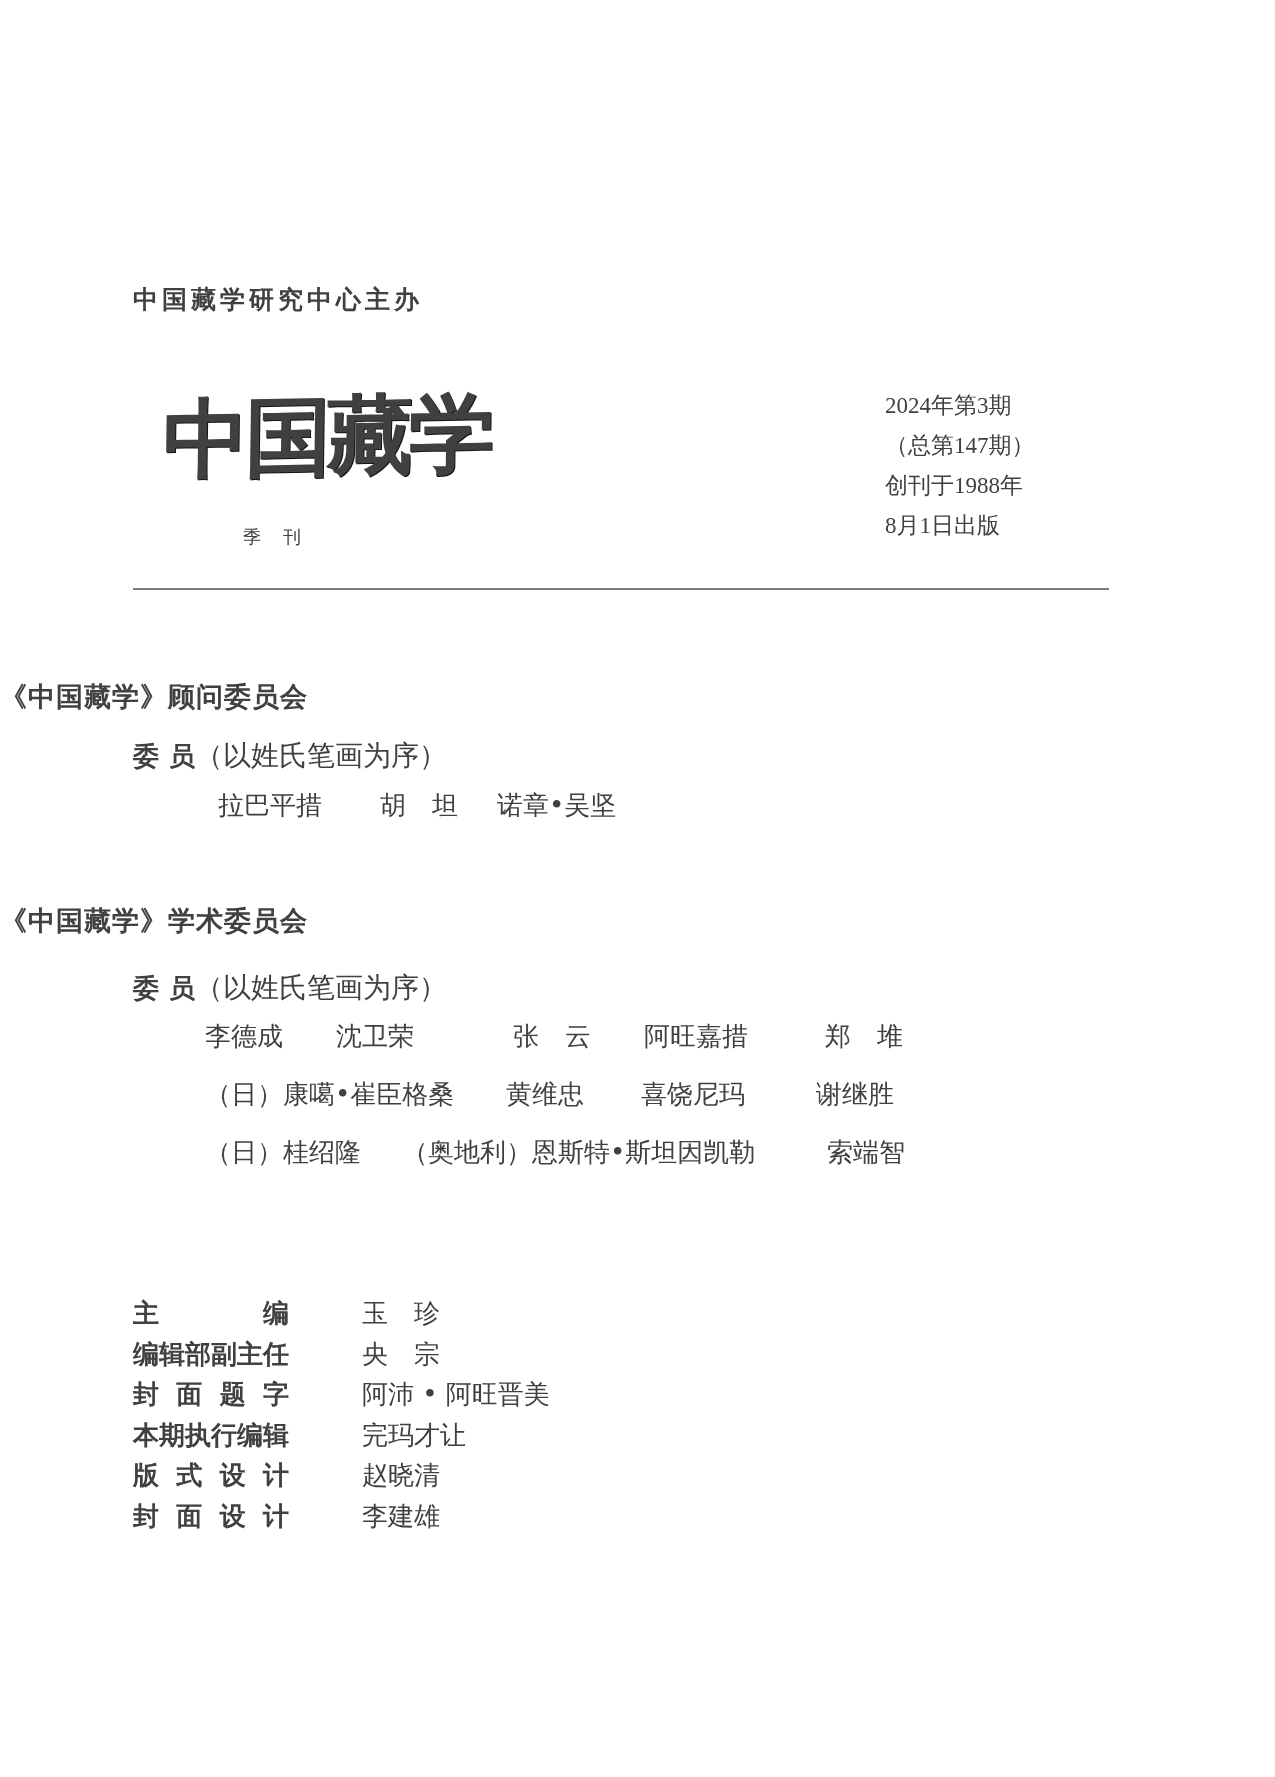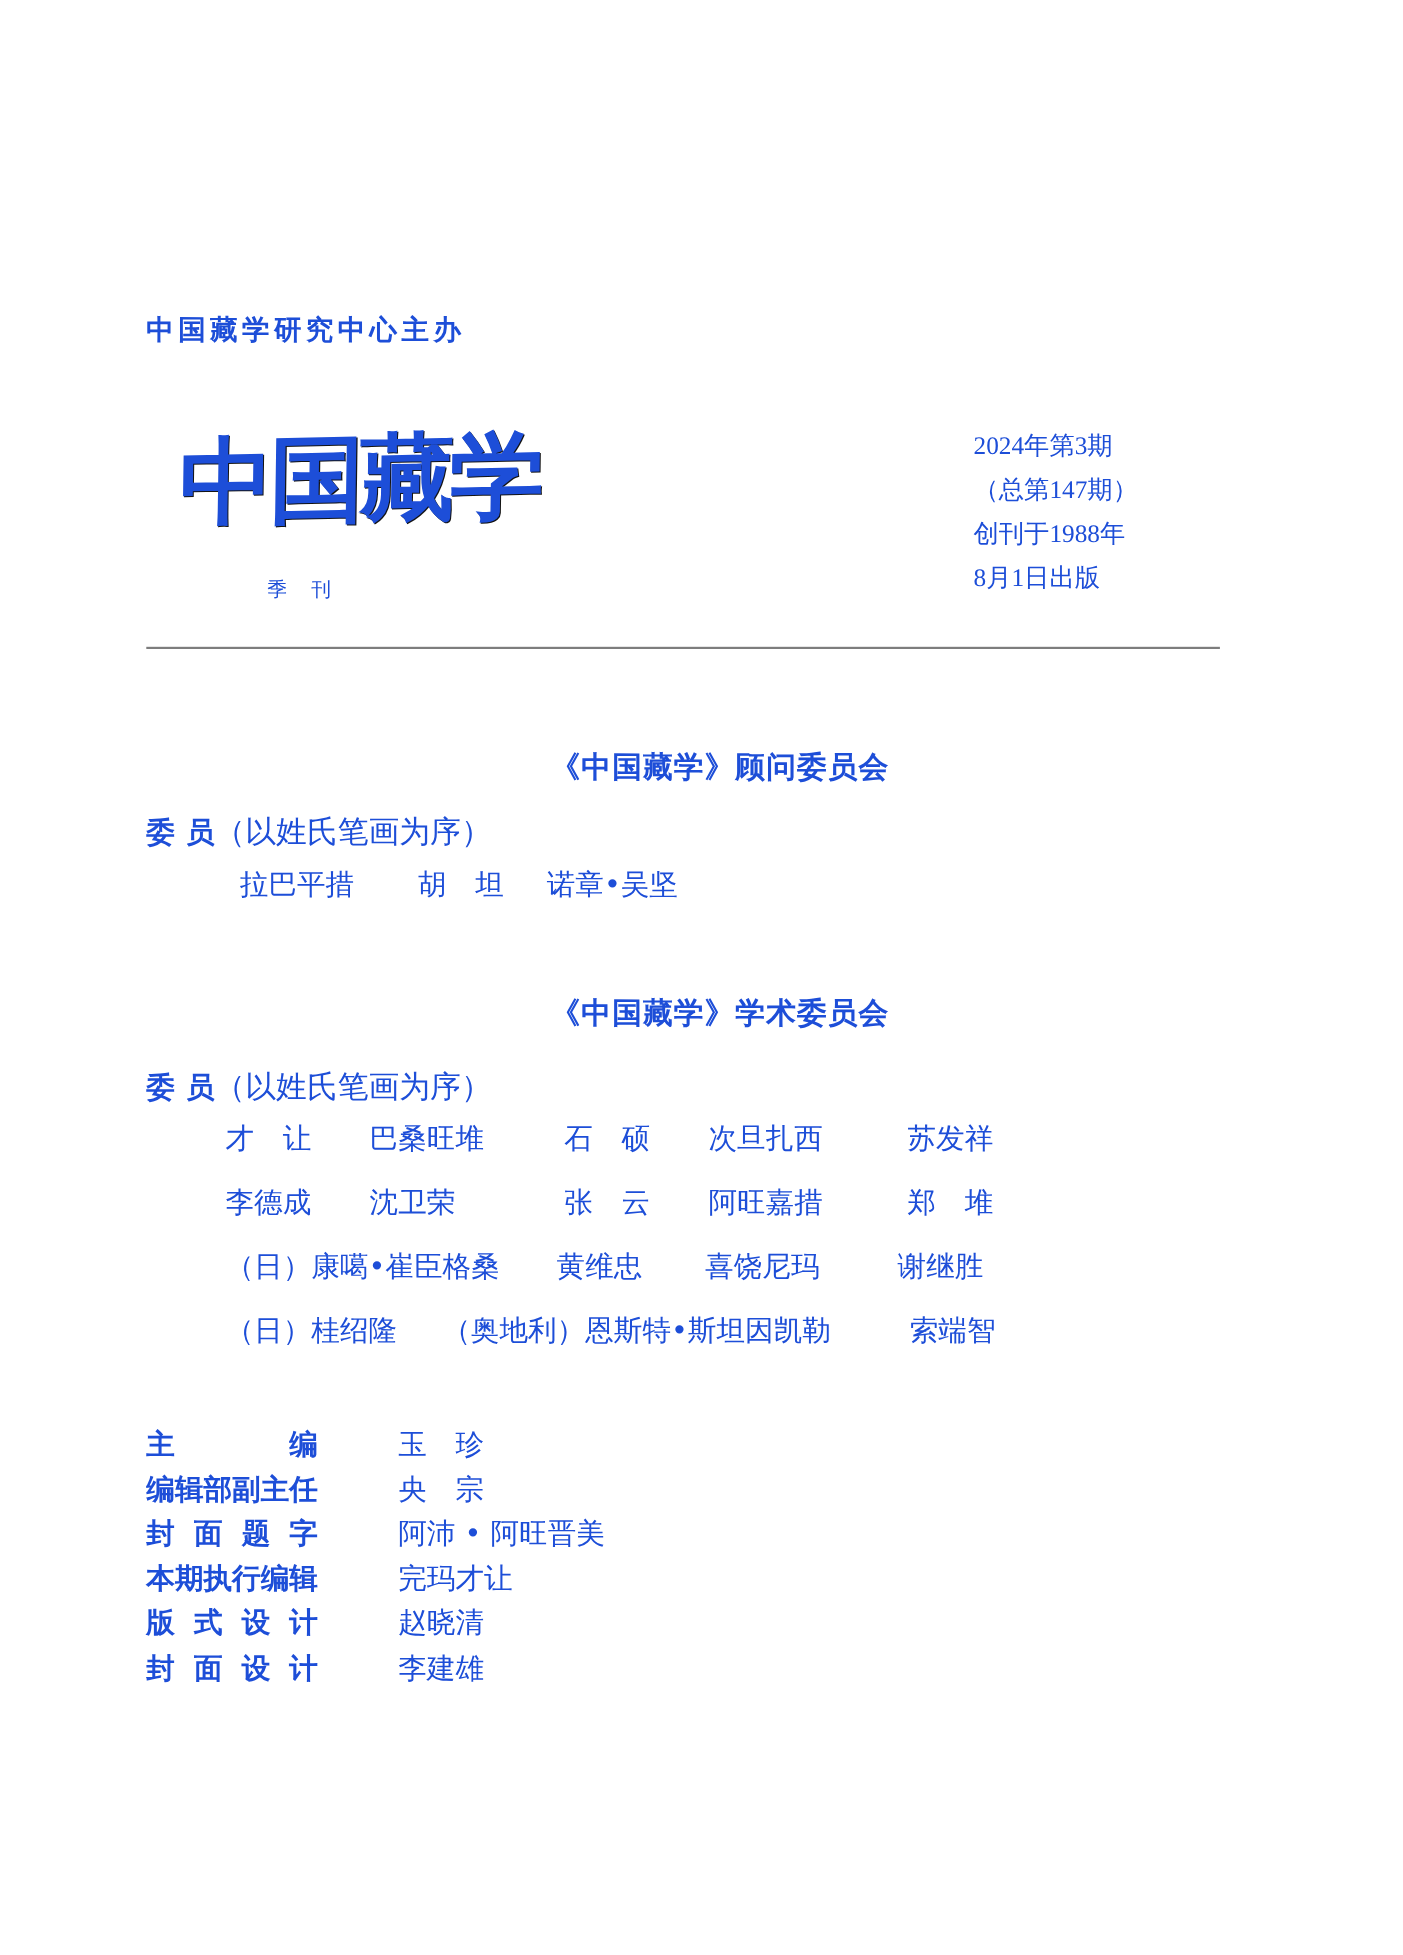--- a/index.html
+++ b/index.html
@@ -1,21 +1,21 @@
 <!DOCTYPE html>
 <html><head>
 <meta charset="utf-8">
 <style>
   html,body{margin:0;padding:0;background:#e9e9e9;}
   .page{
     position:relative;
     width:1275px;height:1777px;
     margin:0 auto;
     background:#ffffff;
-    color:#1d4ed8;
+    color:#404040;
     font-family:"DejaVu Serif","Liberation Serif",serif;
     overflow:hidden;
   }
   .serif{font-family:"DejaVu Serif","Liberation Serif",serif;}
 
   
   .publisher{
     position:absolute;left:133px;top:286px;
     font-size:25px;font-weight:bold;letter-spacing:4px;line-height:28px;
   }
@@ -41,25 +41,24 @@
   }
 
   
   .rule{
     position:absolute;left:133px;top:588px;
     width:976px;height:2px;background:#7d7d7d;
   }
 
   
   .section-heading{
-    position:absolute;left:0;width:1213px;text-align:center;
+    position:absolute;left:0;width:1213px;text-align:left;
     font-size:27px;line-height:30px;
     font-family:"Liberation Sans","DejaVu Sans",sans-serif;font-weight:bold;
     letter-spacing:1px;
-    padding-left:48px;
   }
   .heading-advisory{top:682px;}
   .heading-academic{top:906px;}
 
   
   .member-label-row{
     position:absolute;left:133px;display:flex;align-items:baseline;
   }
   .label-advisory{top:740px;}
   .label-academic{top:972px;}
@@ -136,27 +135,20 @@
 
   <div class="section-heading heading-academic">《中国藏学》学术委员会</div>
 
   <div class="member-label-row label-academic">
     <div class="member-label">委员</div>
     <div class="order-note serif">（以姓氏笔画为序）</div>
   </div>
 
   <div class="academic-rows">
     <div class="acad-row">
-      <span class="w131">才　让</span>
-      <span class="w177">巴桑旺堆</span>
-      <span class="w131b">石　硕</span>
-      <span class="w181">次旦扎西</span>
-      <span>苏发祥</span>
-    </div>
-    <div class="acad-row">
       <span class="w131">李德成</span>
       <span class="w177">沈卫荣</span>
       <span class="w131b">张　云</span>
       <span class="w181">阿旺嘉措</span>
       <span>郑　堆</span>
     </div>
     <div class="acad-row">
       <span class="w301">（日）康噶•崔臣格桑</span>
       <span class="w135">黄维忠</span>
       <span class="w175">喜饶尼玛</span>

